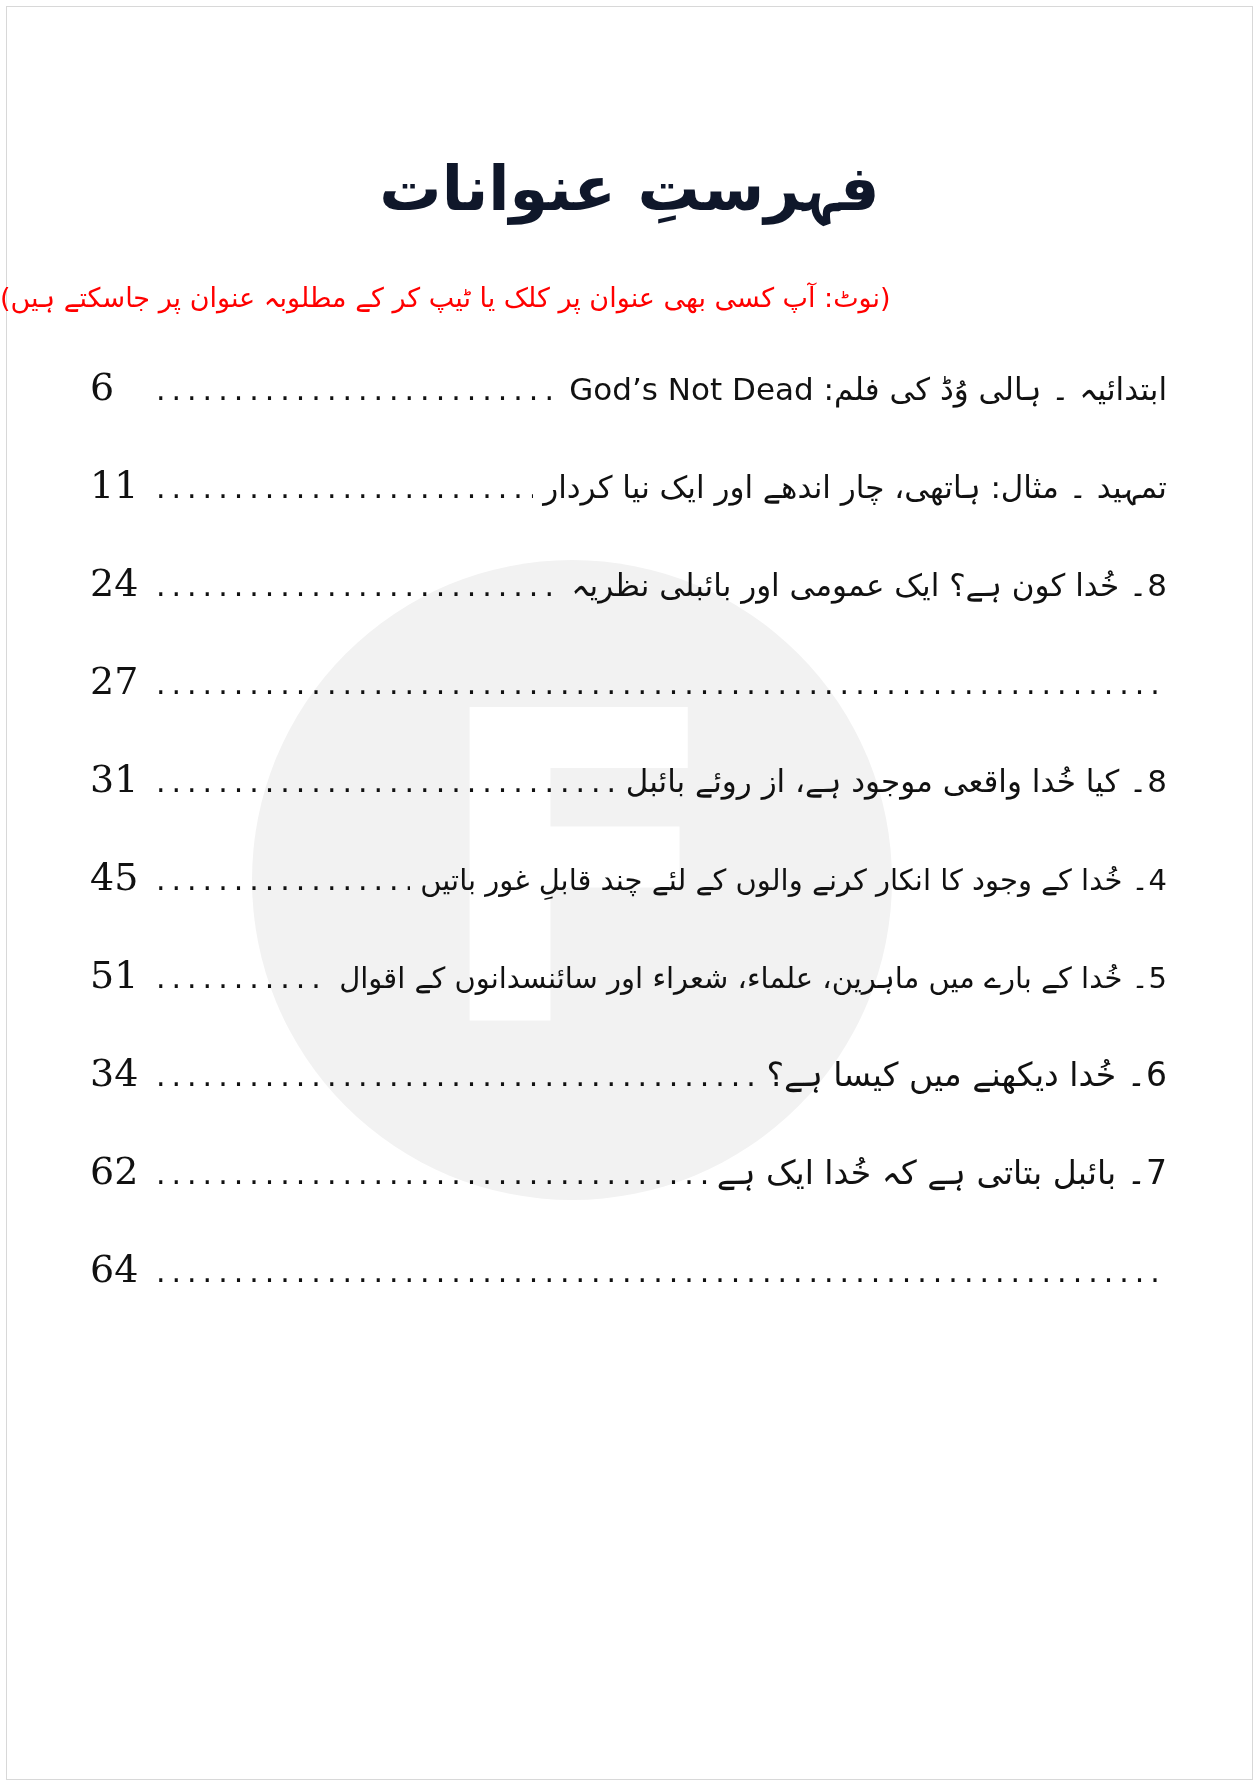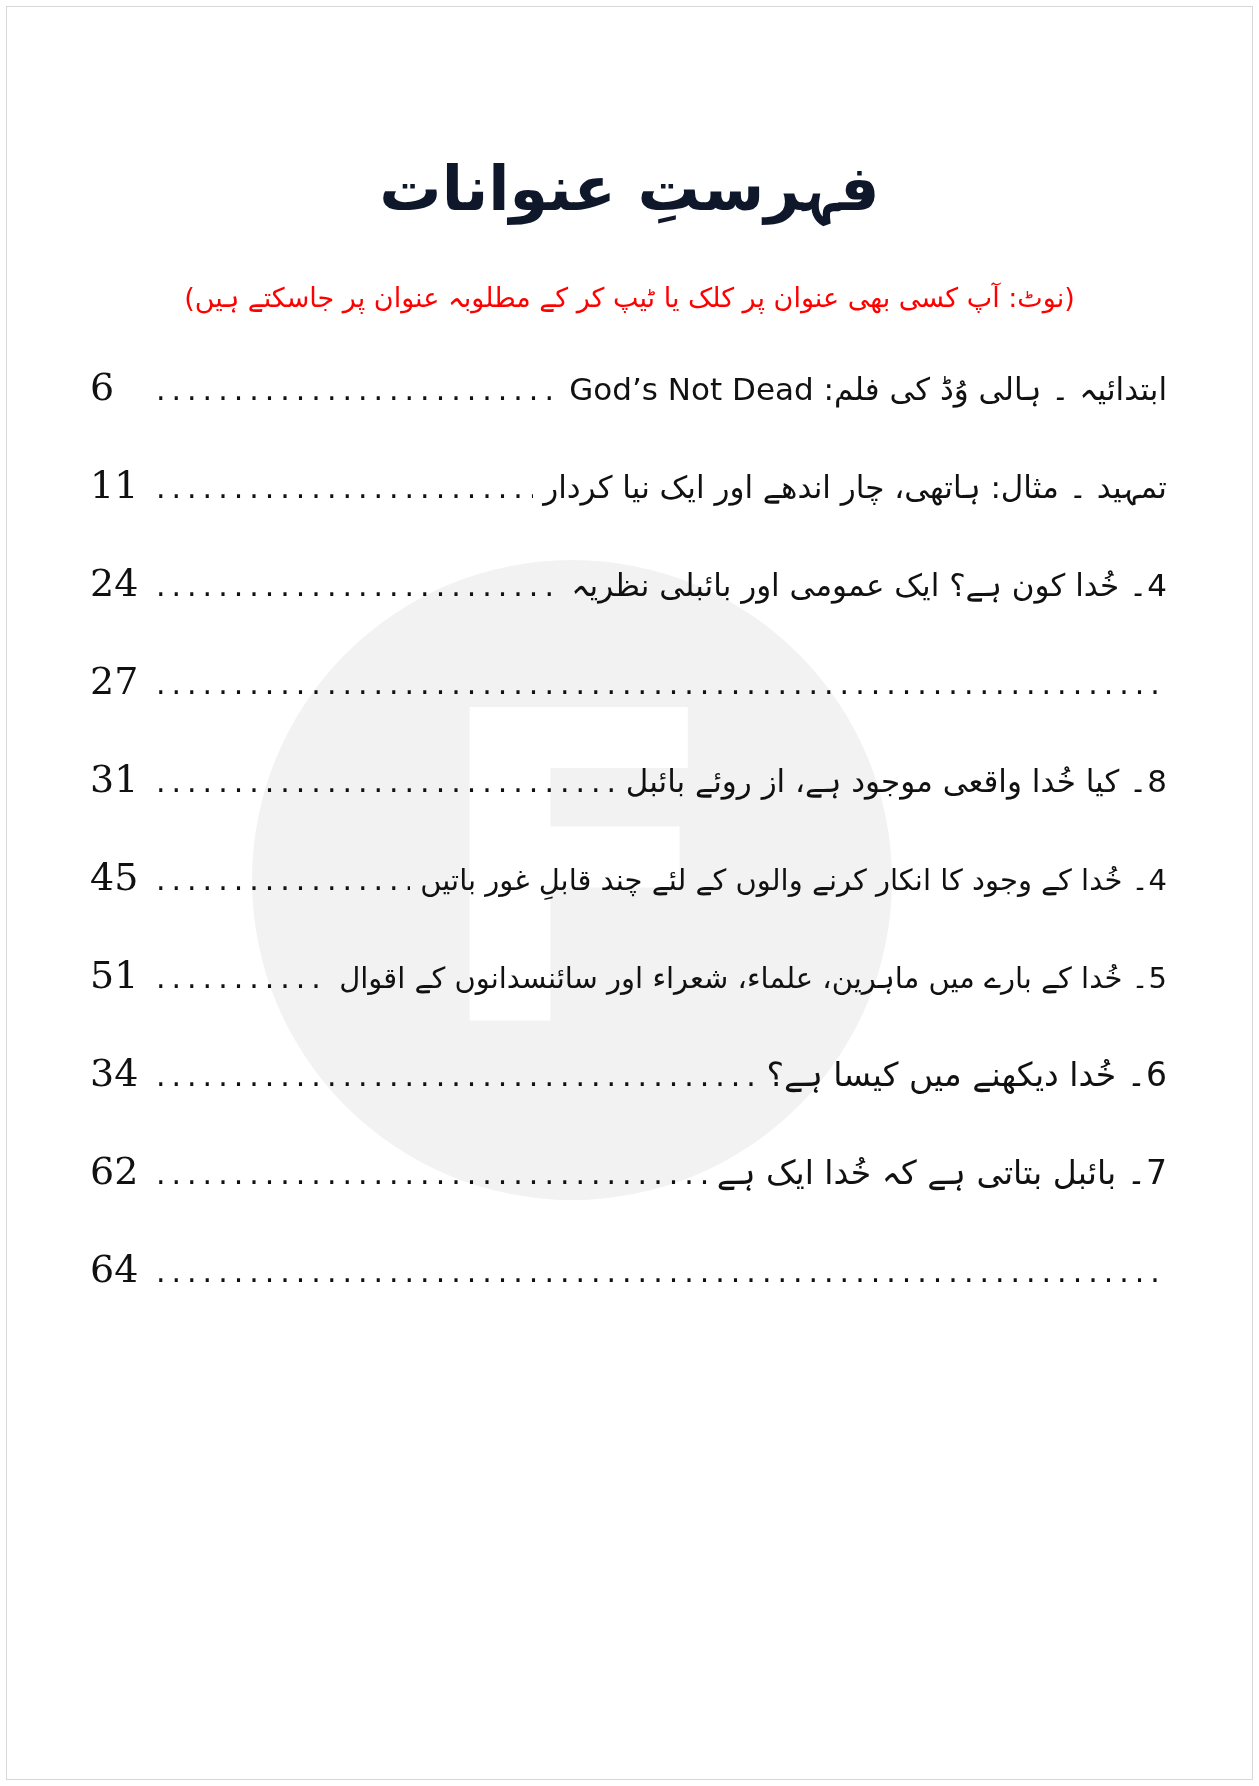--- a/index.html
+++ b/index.html
@@ -68,21 +68,21 @@
     color: #0f172a;
     font-weight: 700;
     font-size: 62px;
     line-height: 1.1;
     padding-top: 155px;
     letter-spacing: 1px;
     direction: rtl;
   }
 
   .doc-note {
-    text-align: center;
+    text-align: left;
     color: #ff0000;
     font-size: 27px;
     line-height: 1.5;
     padding-top: 55px;
     direction: rtl;
     white-space: nowrap;
   }
 
   .toc {
     margin: 46px 0 0 0;
@@ -160,21 +160,21 @@
         <span class="toc-title">ابتدائیہ ۔ ہالی وُڈ کی فلم: God’s Not Dead</span>
         <span class="toc-dots">..............................................................................................</span>
         <span class="toc-page">6</span>
       </div>
       <div class="toc-entry long">
         <span class="toc-title">تمہید ۔ مثال: ہاتھی، چار اندھے اور ایک نیا کردار</span>
         <span class="toc-dots">..............................................................................................</span>
         <span class="toc-page">11</span>
       </div>
       <div class="toc-entry long">
-        <span class="toc-title">4۔ خُدا کون ہے؟ ایک عمومی اور بائبلی نظریہ</span>
+        <span class="toc-title">8۔ خُدا کون ہے؟ ایک عمومی اور بائبلی نظریہ</span>
         <span class="toc-dots">..............................................................................................</span>
         <span class="toc-page">24</span>
       </div>
       <div class="toc-entry">
         <span class="toc-dots">..............................................................................................</span>
         <span class="toc-page">27</span>
       </div>
       <div class="toc-entry long">
         <span class="toc-title">8۔ کیا خُدا واقعی موجود ہے، از روئے بائبل</span>
         <span class="toc-dots">..............................................................................................</span>

